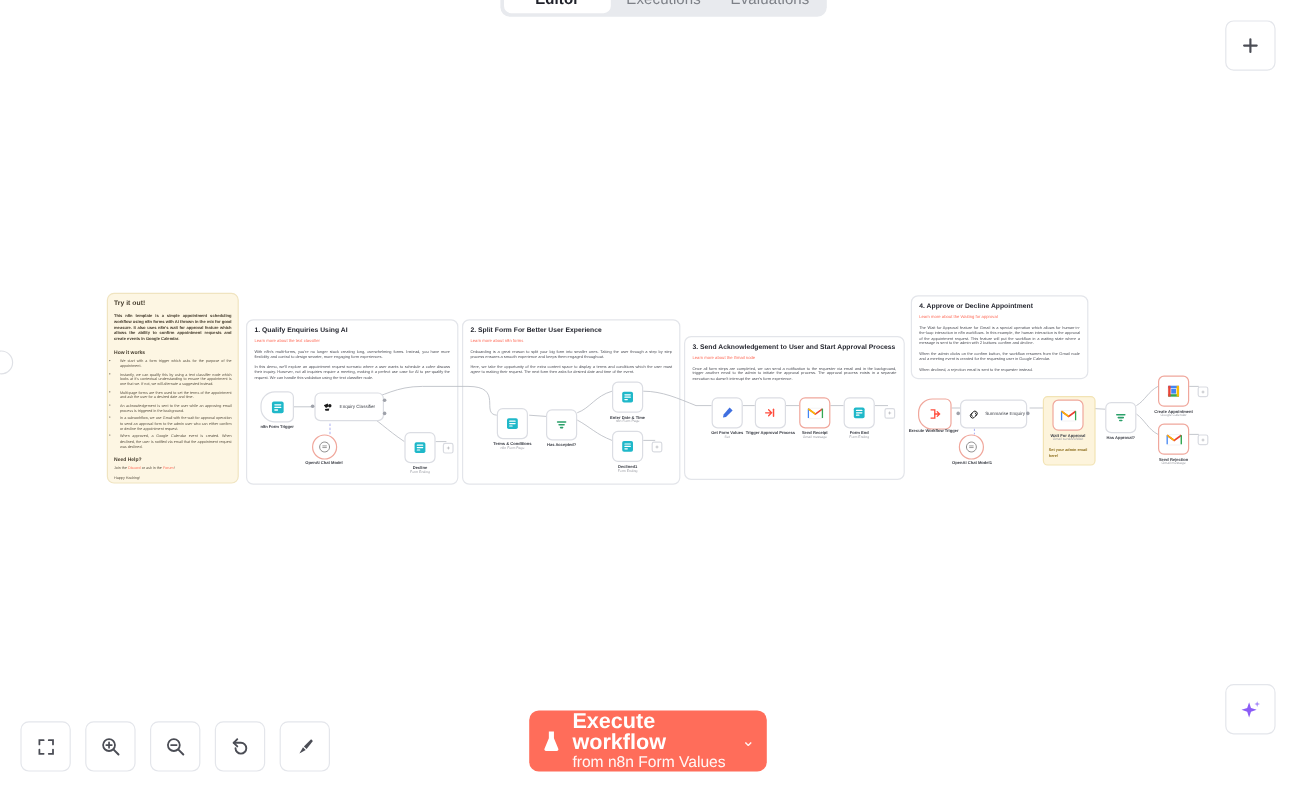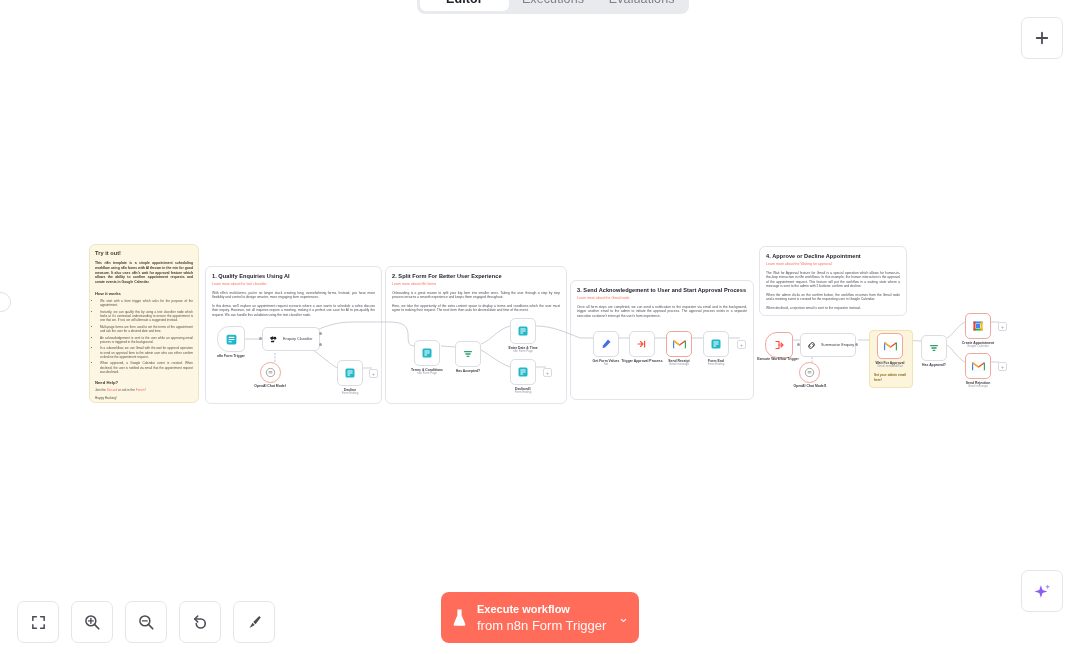--- a/index.html
+++ b/index.html
@@ -125,21 +125,21 @@
   #tb-fit{left:17px;} #tb-in{left:71px;} #tb-out{left:125px;}
   #tb-reset{left:179px;} #tb-tidy{left:233px;}
 
   
   .exec{
     position:absolute;left:441px;bottom:11px;width:198px;height:51px;
     background:#ff6d5a;border-radius:8px;display:flex;align-items:center;
     color:#fff;cursor:pointer;z-index:20;box-sizing:border-box;padding:0 10px;
   }
   .exec .txt{margin-left:9px;flex:1;}
-  .exec .t1{font-size:11px;font-weight:700;line-height:17px;}
+  .exec .t1{font-size:18px;font-weight:700;line-height:17px;}
   .exec .t2{font-size:13px;line-height:16px;opacity:.95;}
   .exec .chev{font-size:13px;opacity:.95;margin-left:4px;}
 
   
   .corner{
     position:absolute;width:40px;height:40px;background:#fff;
     border:1px solid #e4e6eb;border-radius:7px;display:flex;
     align-items:center;justify-content:center;cursor:pointer;z-index:20;
   }
   #btn-add{right:17px;top:17px;}
@@ -471,21 +471,21 @@
         <path d="M10 13 L6 20 L13 16 Z" fill="#4b4d55"></path>
       </svg>
   </div>
 
   <div class="exec">
     <svg width="17" height="20" viewBox="0 0 24 28">
         <path d="M9 2 h6 v8 l5 12 a2 2 0 0 1 -2 3 H6 a2 2 0 0 1 -2 -3 l5 -12 Z" fill="#fff"></path>
       </svg>
     <div class="txt">
       <div class="t1">Execute workflow</div>
-      <div class="t2">from n8n Form Trigger</div>
+      <div class="t2">from n8n Form Values</div>
     </div>
     <div class="chev">⌄</div>
   </div>
 
   <div class="corner" id="btn-add">
     <svg width="18" height="18" viewBox="0 0 24 24">
         <path d="M12 5 v14 M5 12 h14" stroke="#4b4d55" stroke-width="2.4" stroke-linecap="round"></path>
       </svg>
   </div>
   <div class="corner" id="btn-ai">

